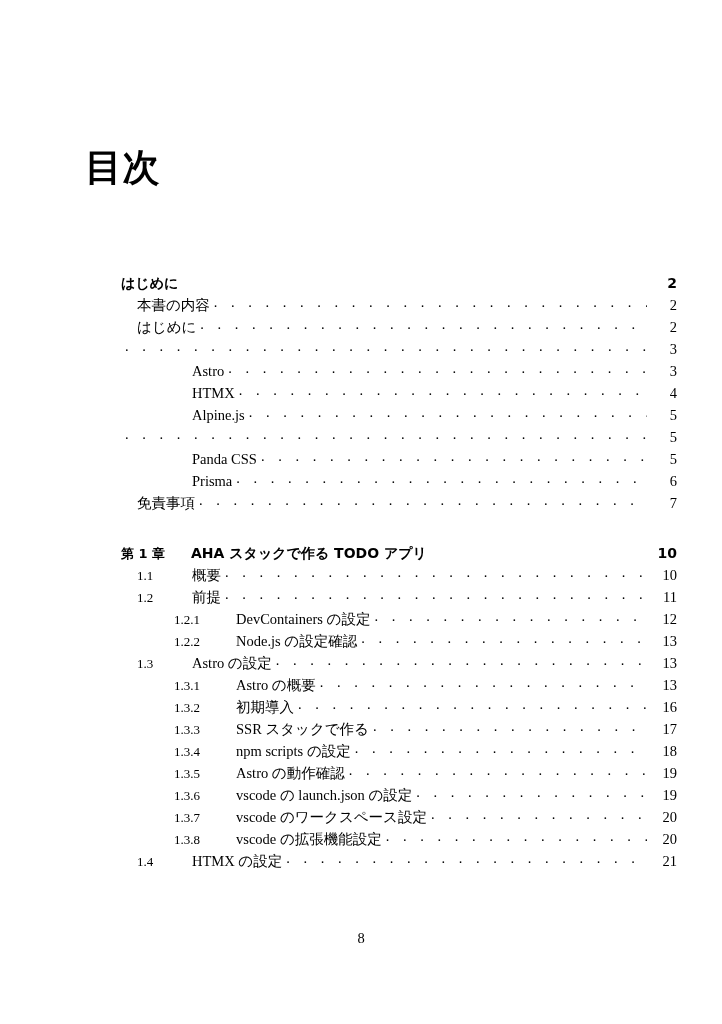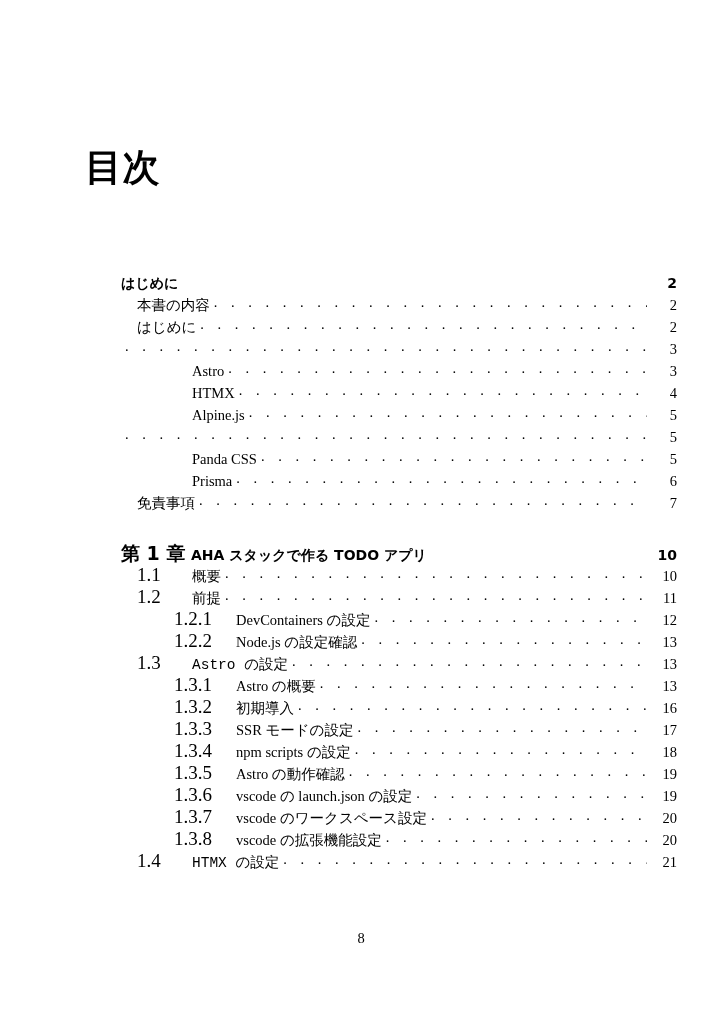--- a/index.html
+++ b/index.html
@@ -51,21 +51,21 @@
     white-space: nowrap;
   }
 
   
   .toc-row.gap-before { margin-top: 28px; }
 
   
   .num {
     flex: 0 0 auto;
     display: inline-block;
-    font-size: 19px;
+    font-size: 13px;
   }
 
   .label {
     flex: 0 0 auto;
     display: inline-block;
   }
 
   
   .leader {
     flex: 1 1 auto;
@@ -125,21 +125,21 @@
   }
 
   
   .lv-sec .label { padding-left: 16px; }
 
   
   .lv-sub .label { padding-left: 71px; }
 
   
   .lv-n1 .num   { width: 55px; padding-left: 16px; box-sizing: content-box; }
-  .lv-n1 .label { padding-left: 0; font-family: Liberation Mono, monospace; }
+  .lv-n1 .label { padding-left: 0; }
 
   
   .lv-n2 .num   { width: 62px; padding-left: 53px; box-sizing: content-box; }
   .lv-n2 .label { padding-left: 0; }
 
   
   .footer-pageno {
     position: absolute;
     left: 0;
     right: 0;
@@ -253,21 +253,21 @@
         <span class="pageno">13</span>
       </div>
       <div class="toc-row lv-n2">
         <span class="num">1.3.2</span>
         <span class="label">初期導入</span>
         <span class="leader"></span>
         <span class="pageno">16</span>
       </div>
       <div class="toc-row lv-n2">
         <span class="num">1.3.3</span>
-        <span class="label">SSR モードの設定</span>
+        <span class="label">SSR スタックで作る</span>
         <span class="leader"></span>
         <span class="pageno">17</span>
       </div>
       <div class="toc-row lv-n2">
         <span class="num">1.3.4</span>
         <span class="label">npm scripts の設定</span>
         <span class="leader"></span>
         <span class="pageno">18</span>
       </div>
       <div class="toc-row lv-n2">

